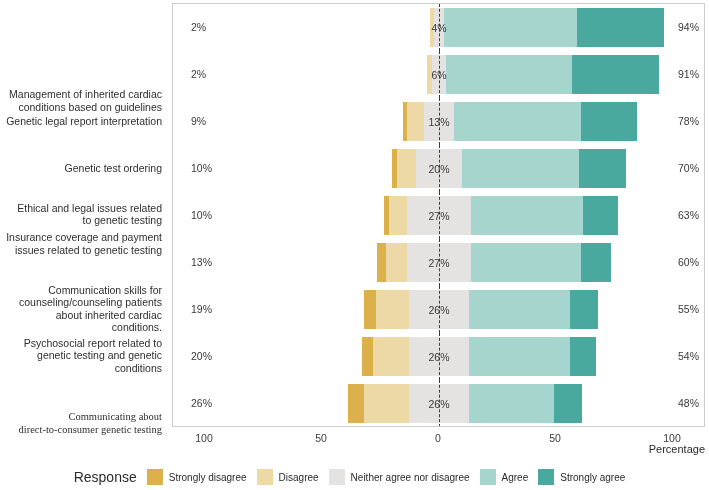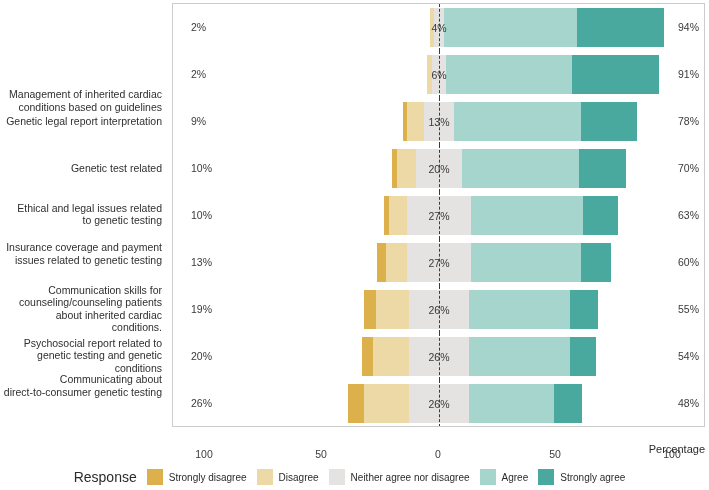--- a/index.html
+++ b/index.html
@@ -103,21 +103,21 @@
   
   #xaxis {
     position: absolute;
     left: 172px;
     top: 428px;
     width: 533px;
     height: 20px;
   }
   .xtick {
     position: absolute;
-    top: 20px;
+    top: 4px;
     font-size: 10.5px;
     color: #3a3a3a;
     transform: translateX(-50%);
     text-align: center;
   }
   #xtitle {
     position: absolute;
     left: 172px;
     top: 443px;
     width: 533px;
@@ -169,42 +169,42 @@
       <div class="ylabel" style="top: 26.5px;">
       </div>
       <div class="ylabel" style="top: 71px; margin-top: 30px;">
         <div>Management of inherited cardiac</div>
         <div>conditions based on guidelines</div>
       </div>
       <div class="ylabel" style="top: 120.5px;">
         <div>Genetic legal report interpretation</div>
       </div>
       <div class="ylabel" style="top: 167.5px;">
-        <div>Genetic test related</div>
+        <div>Genetic test ordering</div>
       </div>
       <div class="ylabel" style="top: 214.5px;">
         <div>Ethical and legal issues related</div>
         <div>to genetic testing</div>
       </div>
-      <div class="ylabel" style="top: 254px;">
+      <div class="ylabel" style="top: 244px;">
         <div>Insurance coverage and payment</div>
         <div>issues related to genetic testing</div>
       </div>
       <div class="ylabel" style="top: 308.5px;">
         <div>Communication skills for</div>
         <div>counseling/counseling patients</div>
         <div>about inherited cardiac</div>
         <div>conditions.</div>
       </div>
       <div class="ylabel" style="top: 355.5px;">
         <div>Psychosocial report related to</div>
         <div>genetic testing and genetic</div>
         <div>conditions</div>
       </div>
-      <div class="ylabel" style="top: 386px;">
+      <div class="ylabel" style="top: 424px; font-family: Liberation Serif, serif;">
         <div>Communicating about</div>
         <div>direct-to-consumer genetic testing</div>
       </div>
     </div>
 
   <div id="panel">
       <div class="bar-row" style="top: 0px;">
         <div class="bar-track">
           <div class="seg" style="left: 256.64px; width: 4.68px; background: rgb(236, 217, 166);"></div>
           <div class="seg" style="left: 261.32px; width: 9.36px; background: rgb(229, 227, 225);"></div>

